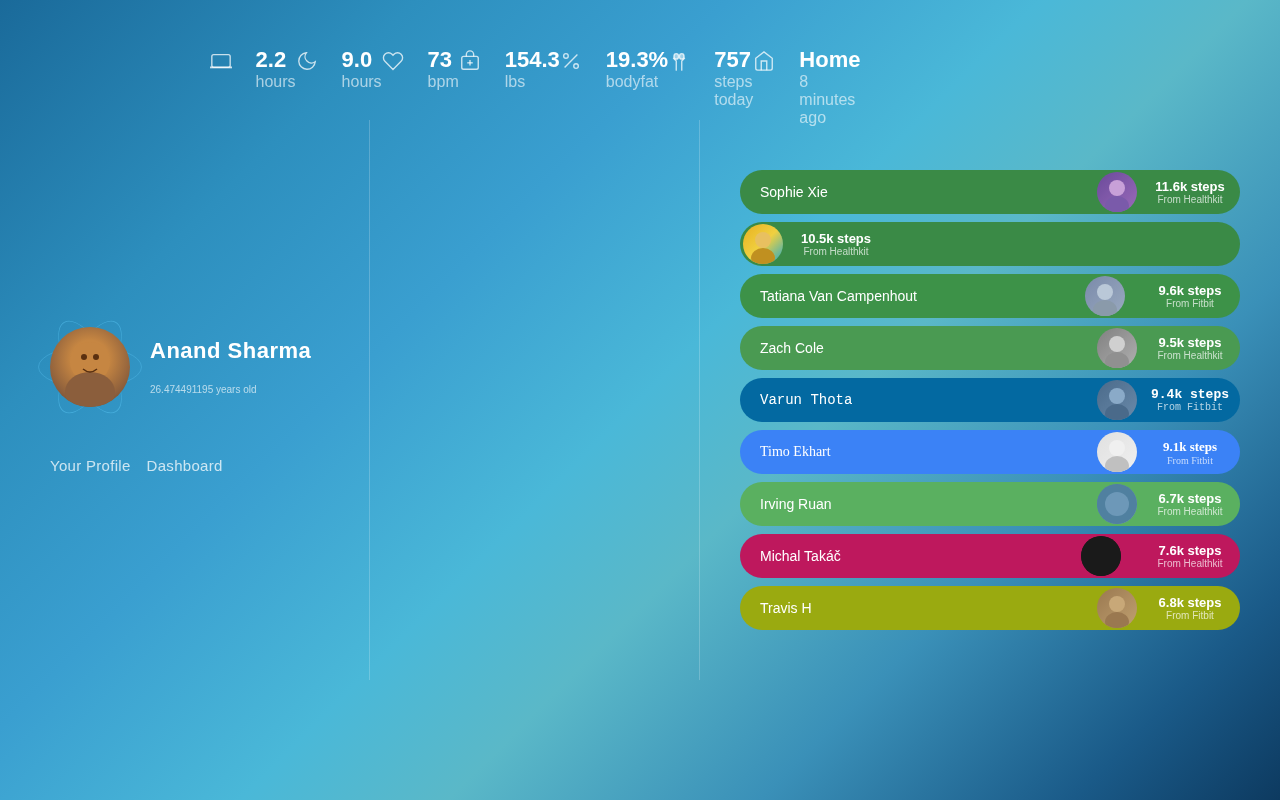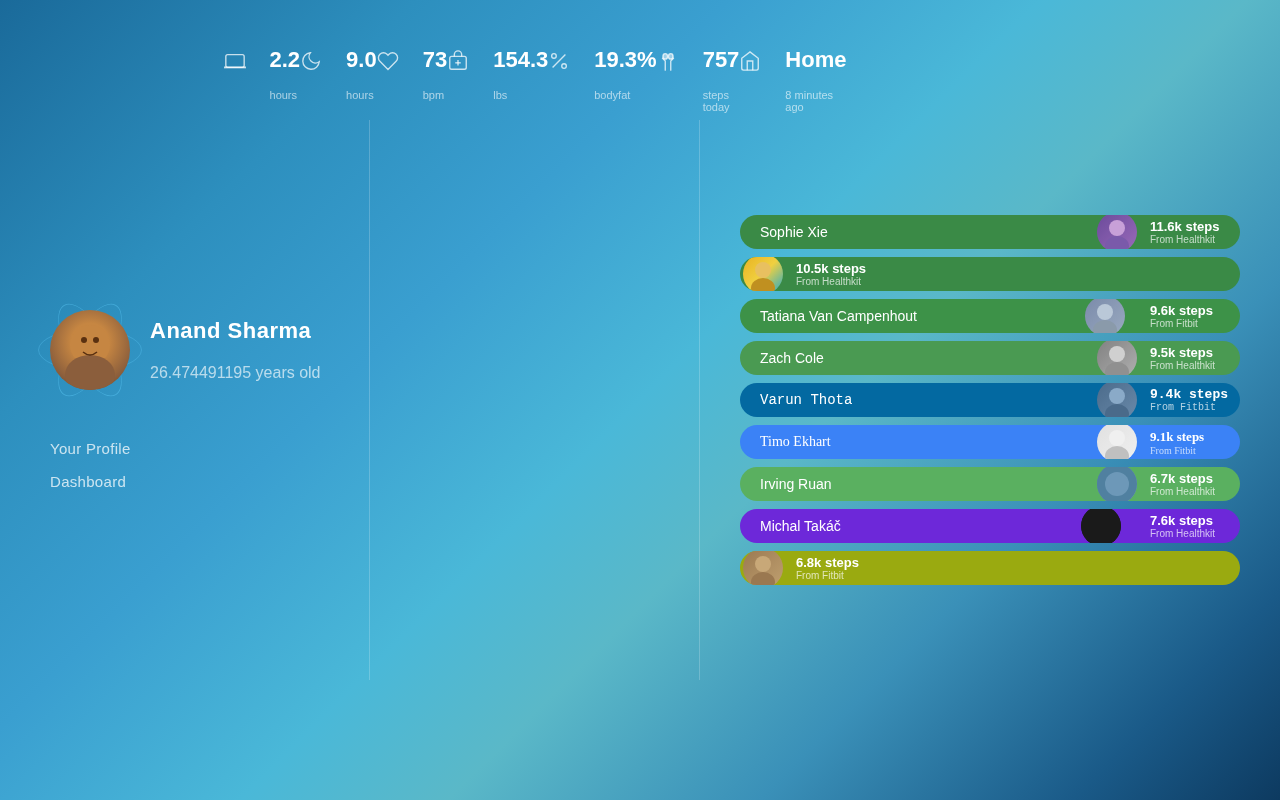--- a/index.html
+++ b/index.html
@@ -94,28 +94,28 @@
     }
 
     .profile-info h1 {
       font-size: 22px;
       font-weight: 600;
       letter-spacing: 0.5px;
       color: white;
     }
 
     .profile-info .age {
-      font-size: 16px;
+      font-size: 10px;
       color: rgba(255,255,255,0.65);
       margin-top: 20px;
     }
 
     .nav-links {
       display: flex;
-      flex-direction: column;
+      flex-direction: row;
       gap: 16px;
     }
 
     .nav-link {
       font-size: 15px;
       color: rgba(255,255,255,0.75);
       cursor: pointer;
       letter-spacing: 0.3px;
     }
 
@@ -155,23 +155,23 @@
     }
 
     .stat-content .value {
       font-size: 22px;
       font-weight: 600;
       line-height: 1.1;
       color: white;
     }
 
     .stat-content .label {
-      font-size: 11px;
+      font-size: 16px;
       color: rgba(255,255,255,0.6);
-      margin-top: 17px;
+      margin-top: 1px;
     }
 
     
     .right-panel {
       flex: 1;
       height: 100%;
       display: flex;
       flex-direction: column;
       justify-content: center;
       padding: 30px 40px;
@@ -181,21 +181,21 @@
       display: flex;
       flex-direction: column;
       gap: 8px;
     }
 
     .leader-row {
       display: flex;
       align-items: center;
       border-radius: 30px;
       overflow: hidden;
-      height: 34px;
+      height: 44px;
     }
 
     .leader-row.green-dark {
       background: #3a8a4a;
     }
 
     .leader-name {
       flex: 1;
       padding-left: 20px;
       font-size: 14px;
@@ -216,21 +216,21 @@
       justify-content: center;
     }
 
     .leader-avatar svg {
       width: 100%;
       height: 100%;
     }
 
     .leader-steps {
       padding: 0 10px;
-      text-align: left;
+      text-align: center;
       min-width: 100px;
     }
 
     .leader-steps .steps-value {
       font-size: 13px;
       font-weight: 600;
       color: white;
     }
 
     .leader-steps .steps-source {
@@ -473,34 +473,35 @@
               <rect width="40" height="40" fill="#5080a0"></rect>
               <circle cx="20" cy="20" r="12" fill="#80a8c8" opacity="0.6"></circle>
             </svg>
         </div>
         <div class="leader-steps">
           <div class="steps-value">6.7k steps</div>
           <div class="steps-source">From Healthkit</div>
         </div>
       </div>
 
-      <div class="leader-row" style="background:#6d28d9;gap:16px;">
+      <div class="leader-row" style="background:#be185d;gap:16px;">
         <span class="leader-name">Michal Takáč</span>
         <div class="leader-avatar" style="background:#1a1a1a;">
           <svg viewBox="0 0 40 40">
               <circle cx="20" cy="20" r="20" fill="#1a1a1a"></circle>
             </svg>
         </div>
         <div class="leader-steps">
           <div class="steps-value">7.6k steps</div>
           <div class="steps-source">From Healthkit</div>
         </div>
       </div>
 
       <div class="leader-row" style="background:#9aaa10;">
+        <span class="leader-name">Travis H</span>
         <div class="leader-avatar" style="background:linear-gradient(135deg,#9a7850,#c0a070);">
           <svg viewBox="0 0 40 40">
               <circle cx="20" cy="16" r="8" fill="#c8a878"></circle>
               <ellipse cx="20" cy="34" rx="12" ry="10" fill="#9a7850"></ellipse>
             </svg>
         </div>
         <div class="leader-steps">
           <div class="steps-value">6.8k steps</div>
           <div class="steps-source">From Fitbit</div>
         </div>

